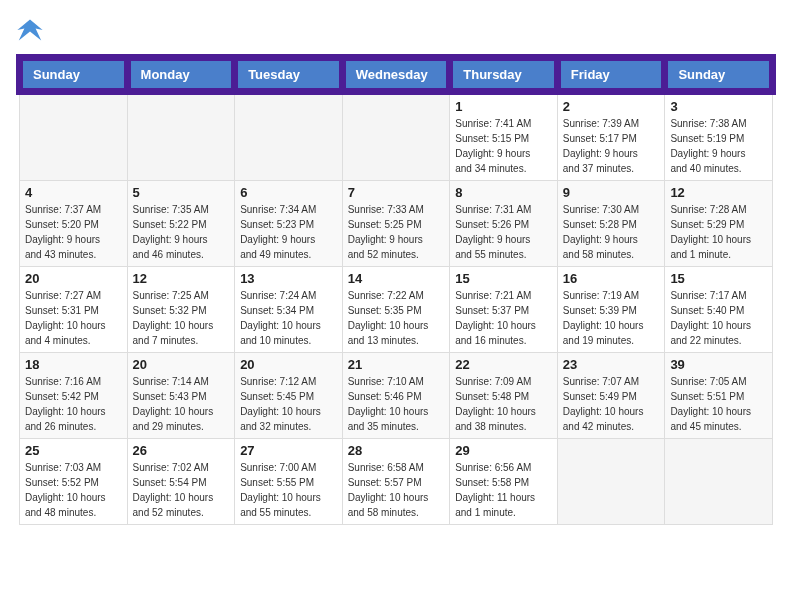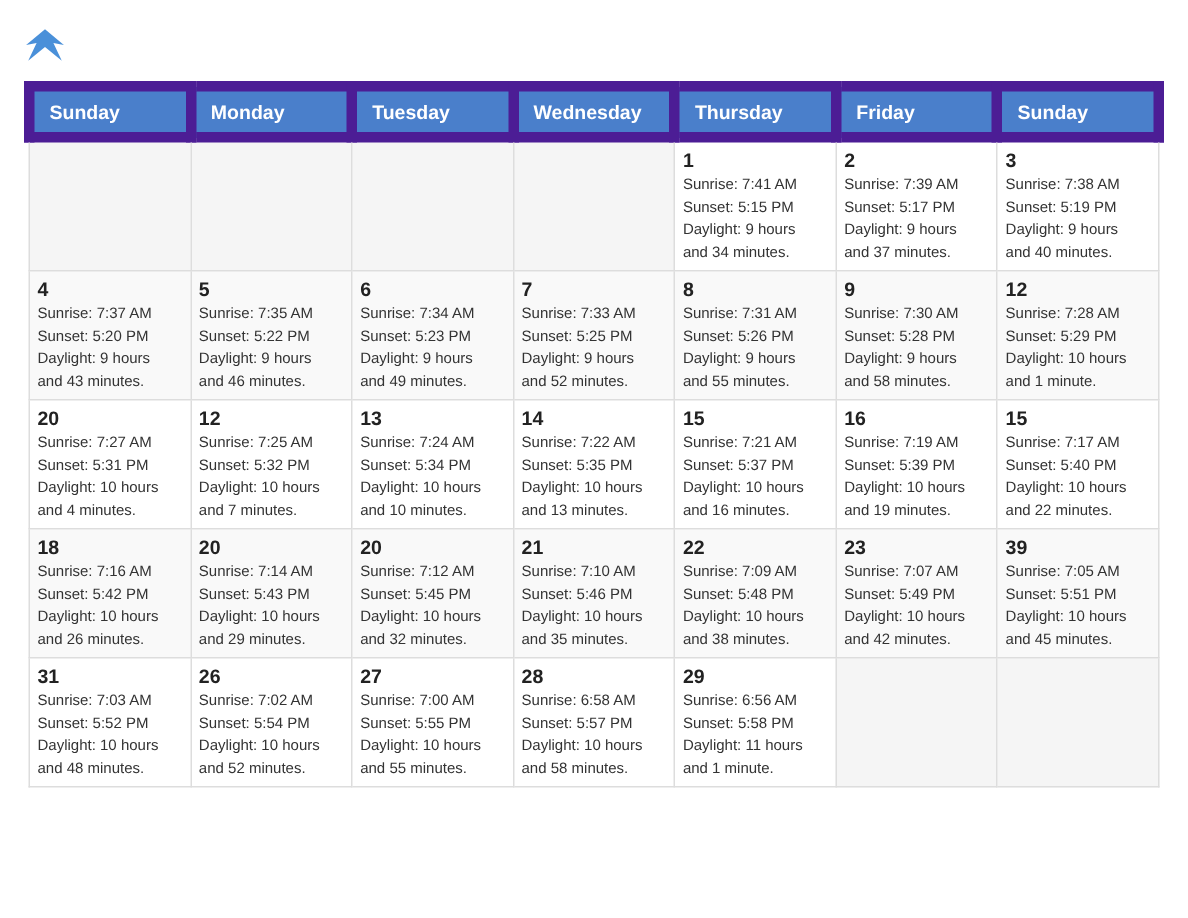--- a/index.html
+++ b/index.html
@@ -219,21 +219,21 @@
           <div class="day-number">23</div>
           <div class="day-info">Sunrise: 7:07 AM<br>Sunset: 5:49 PM<br>Daylight: 10 hours<br>and 42 minutes.</div>
         </td>
         <td>
           <div class="day-number">39</div>
           <div class="day-info">Sunrise: 7:05 AM<br>Sunset: 5:51 PM<br>Daylight: 10 hours<br>and 45 minutes.</div>
         </td>
       </tr>
       <tr>
         <td>
-          <div class="day-number">31</div>
+          <div class="day-number">25</div>
           <div class="day-info">Sunrise: 7:03 AM<br>Sunset: 5:52 PM<br>Daylight: 10 hours<br>and 48 minutes.</div>
         </td>
         <td>
           <div class="day-number">26</div>
           <div class="day-info">Sunrise: 7:02 AM<br>Sunset: 5:54 PM<br>Daylight: 10 hours<br>and 52 minutes.</div>
         </td>
         <td>
           <div class="day-number">27</div>
           <div class="day-info">Sunrise: 7:00 AM<br>Sunset: 5:55 PM<br>Daylight: 10 hours<br>and 55 minutes.</div>
         </td>

